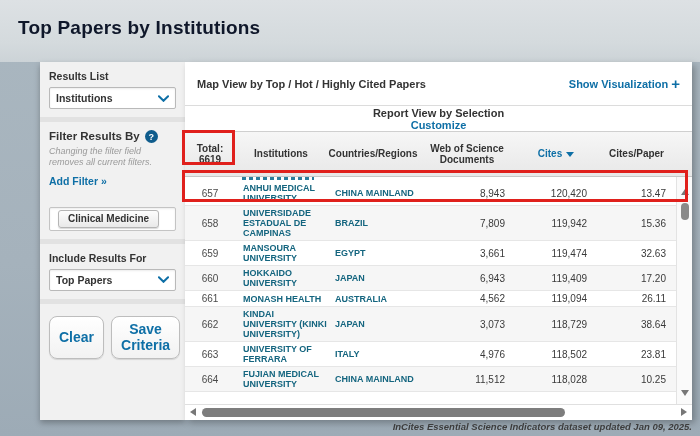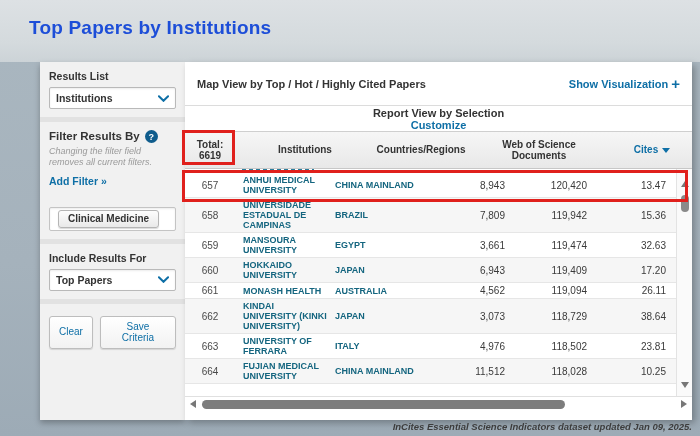--- a/index.html
+++ b/index.html
@@ -8,22 +8,22 @@
     font-family:"Liberation Sans","DejaVu Sans",sans-serif;
     background:linear-gradient(180deg,#aab7c0 0%,#a5b2bc 60%,#9dabb6 100%);
     position:relative;
   }
   
   .top-band {
     position:absolute; left:0; top:0; width:700px; height:62px;
     background:linear-gradient(180deg,#dde1e4 0%,#d4dadd 70%,#ccd3d7 100%);
   }
   .page-title {
-    position:absolute; left:29px; top:17px;
-    font-size:19px; font-weight:bold; color:#1d4ed8; letter-spacing:.2px;
+    position:absolute; left:18px; top:17px;
+    font-size:19px; font-weight:bold; color:#0f172a; letter-spacing:.2px;
   }
   
   .sidebar {
     position:absolute; left:40px; top:62px; width:145px; height:358px;
     background:#f1f1f1; box-shadow:0 3px 6px rgba(0,0,0,.28);
   }
   .main-panel {
     position:absolute; left:185px; top:62px; width:507px; height:358px;
     background:#ffffff; box-shadow:3px 3px 7px rgba(0,0,0,.28);
     overflow:hidden;
@@ -53,42 +53,42 @@
     display:flex; align-items:center; padding:0 3px;
     box-shadow:inset 0 1px 2px rgba(0,0,0,.08);
   }
   .filter-tag {
     margin-left:5px; padding:2px 9px 3px 9px; font-size:10px; font-weight:bold; color:#333;
     background:linear-gradient(180deg,#fdfdfd,#e9e9e9); border:1px solid #b5b5b5;
     border-radius:3px; box-shadow:0 1px 1px rgba(0,0,0,.15); cursor:pointer; white-space:nowrap;
   }
   .btn-row { display:flex; gap:7px; padding-top:4px; }
   .side-btn {
-    background:linear-gradient(180deg,#ffffff,#f2f2f2); border:1px solid #bdbdbd; border-radius:3px;
-    padding:4px 9px 5px 9px; font-size:10px; font-weight:normal; color:#0e6fa6; cursor:pointer;
+    background:linear-gradient(180deg,#ffffff,#f2f2f2); border:1px solid #bdbdbd; border-radius:8px;
+    padding:4px 9px 5px 9px; font-size:14px; font-weight:bold; color:#0e6fa6; cursor:pointer;
     box-shadow:0 1px 1px rgba(0,0,0,.12);
   }
   
   .map-row {
     height:44px; display:flex; align-items:center; justify-content:space-between;
     padding:0 12px; border-bottom:1px solid #dcdcdc;
   }
   .map-row .t { font-size:11px; font-weight:bold; color:#333; }
   .blue-link { font-size:11px; font-weight:bold; color:#0e6fa6; cursor:pointer; display:flex; align-items:center; gap:3px; }
   .plus-glyph { font-size:15px; font-weight:bold; line-height:11px; }
   .report-row {
     height:25px; display:flex; align-items:center; justify-content:center; padding:0 12px;flex-direction:column;
   }
   .report-row .t { font-size:11px; font-weight:bold; color:#333; }
   
   .thead {
     display:grid; grid-template-columns:50px 92px 92px 96px 82px 79px 16px;
     background:linear-gradient(180deg,#f6f6f6,#e8e8e8);
     border-top:1px solid #cfcfcf; border-bottom:1px solid #c7c7c7;
-    height:38px; align-items:center;gap:24px;
+    height:46px; align-items:center;
   }
   .thead .hc { font-size:10px; font-weight:bold; color:#333; text-align:center; line-height:1.15; }
   .thead .hc.sorted { color:#0e6fa6; cursor:pointer; display:flex; align-items:center; justify-content:center; gap:4px; }
   .sort-tri { width:0; height:0; border-left:4px solid transparent; border-right:4px solid transparent; border-top:5px solid #0e6fa6; display:inline-block; }
   .rows-wrap { display:flex; height:227px; }
   .rows { flex:1; overflow:hidden; }
   .clip-strip { height:4px; overflow:hidden; position:relative; background:#fff; }
   .clip-frag {
     position:absolute; left:57px; top:0; width:72px; height:3px;
     background:repeating-linear-gradient(90deg,#2a7d9c 0 4px,transparent 4px 7px);

